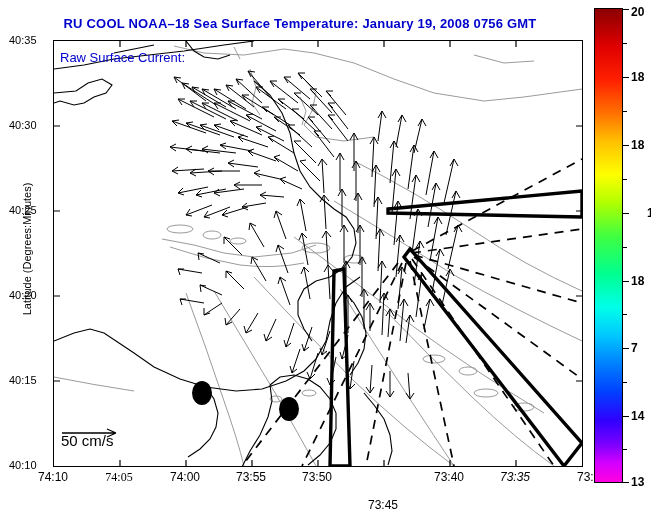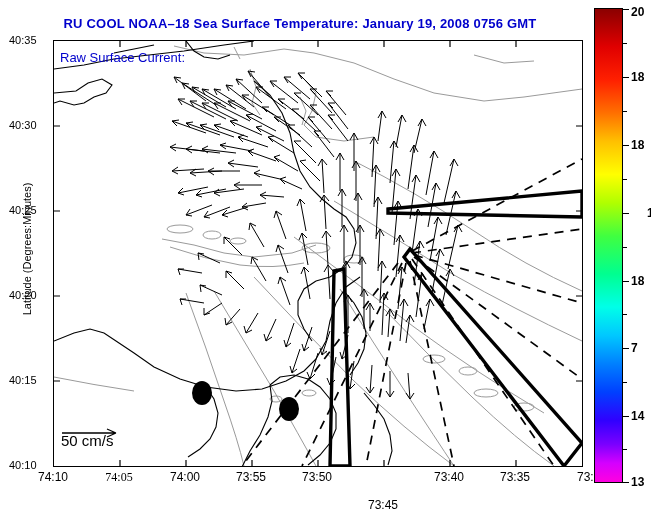--- a/index.html
+++ b/index.html
@@ -396,21 +396,21 @@
   <div class="ytick" style="top:374px;">40:15</div>
   <div class="ytick" style="top:459px;">40:10</div>
 
   <div class="xtick" style="left:53px;">74:10</div>
   <div class="xtick" style="left:119px;font-family:Liberation Serif, serif;">74:05</div>
   <div class="xtick" style="left:185px;">74:00</div>
   <div class="xtick" style="left:251px;">73:55</div>
   <div class="xtick" style="left:317px;">73:50</div>
   <div class="xtick" style="left:383px;margin-top:28px;">73:45</div>
   <div class="xtick" style="left:449px;">73:40</div>
-  <div class="xtick" style="left:515px;">73:35</div>
+  <div class="xtick" style="left:515px;font-style:italic;">73:35</div>
   <div class="xtick" style="left:577px; width:36px; margin-left:0; text-align:left; overflow:hidden;">73:3</div>
 
   <div class="ylabel">Latitude (Degrees:Minutes)</div>
 
   <div id="colorbar-wrap">
     <div id="colorbar-grad"></div>
 
     <div class="cbtick" style="top:1px;"></div>
     <div class="cbtick minor" style="top:35px;"></div>
     <div class="cbtick" style="top:69px;"></div>

